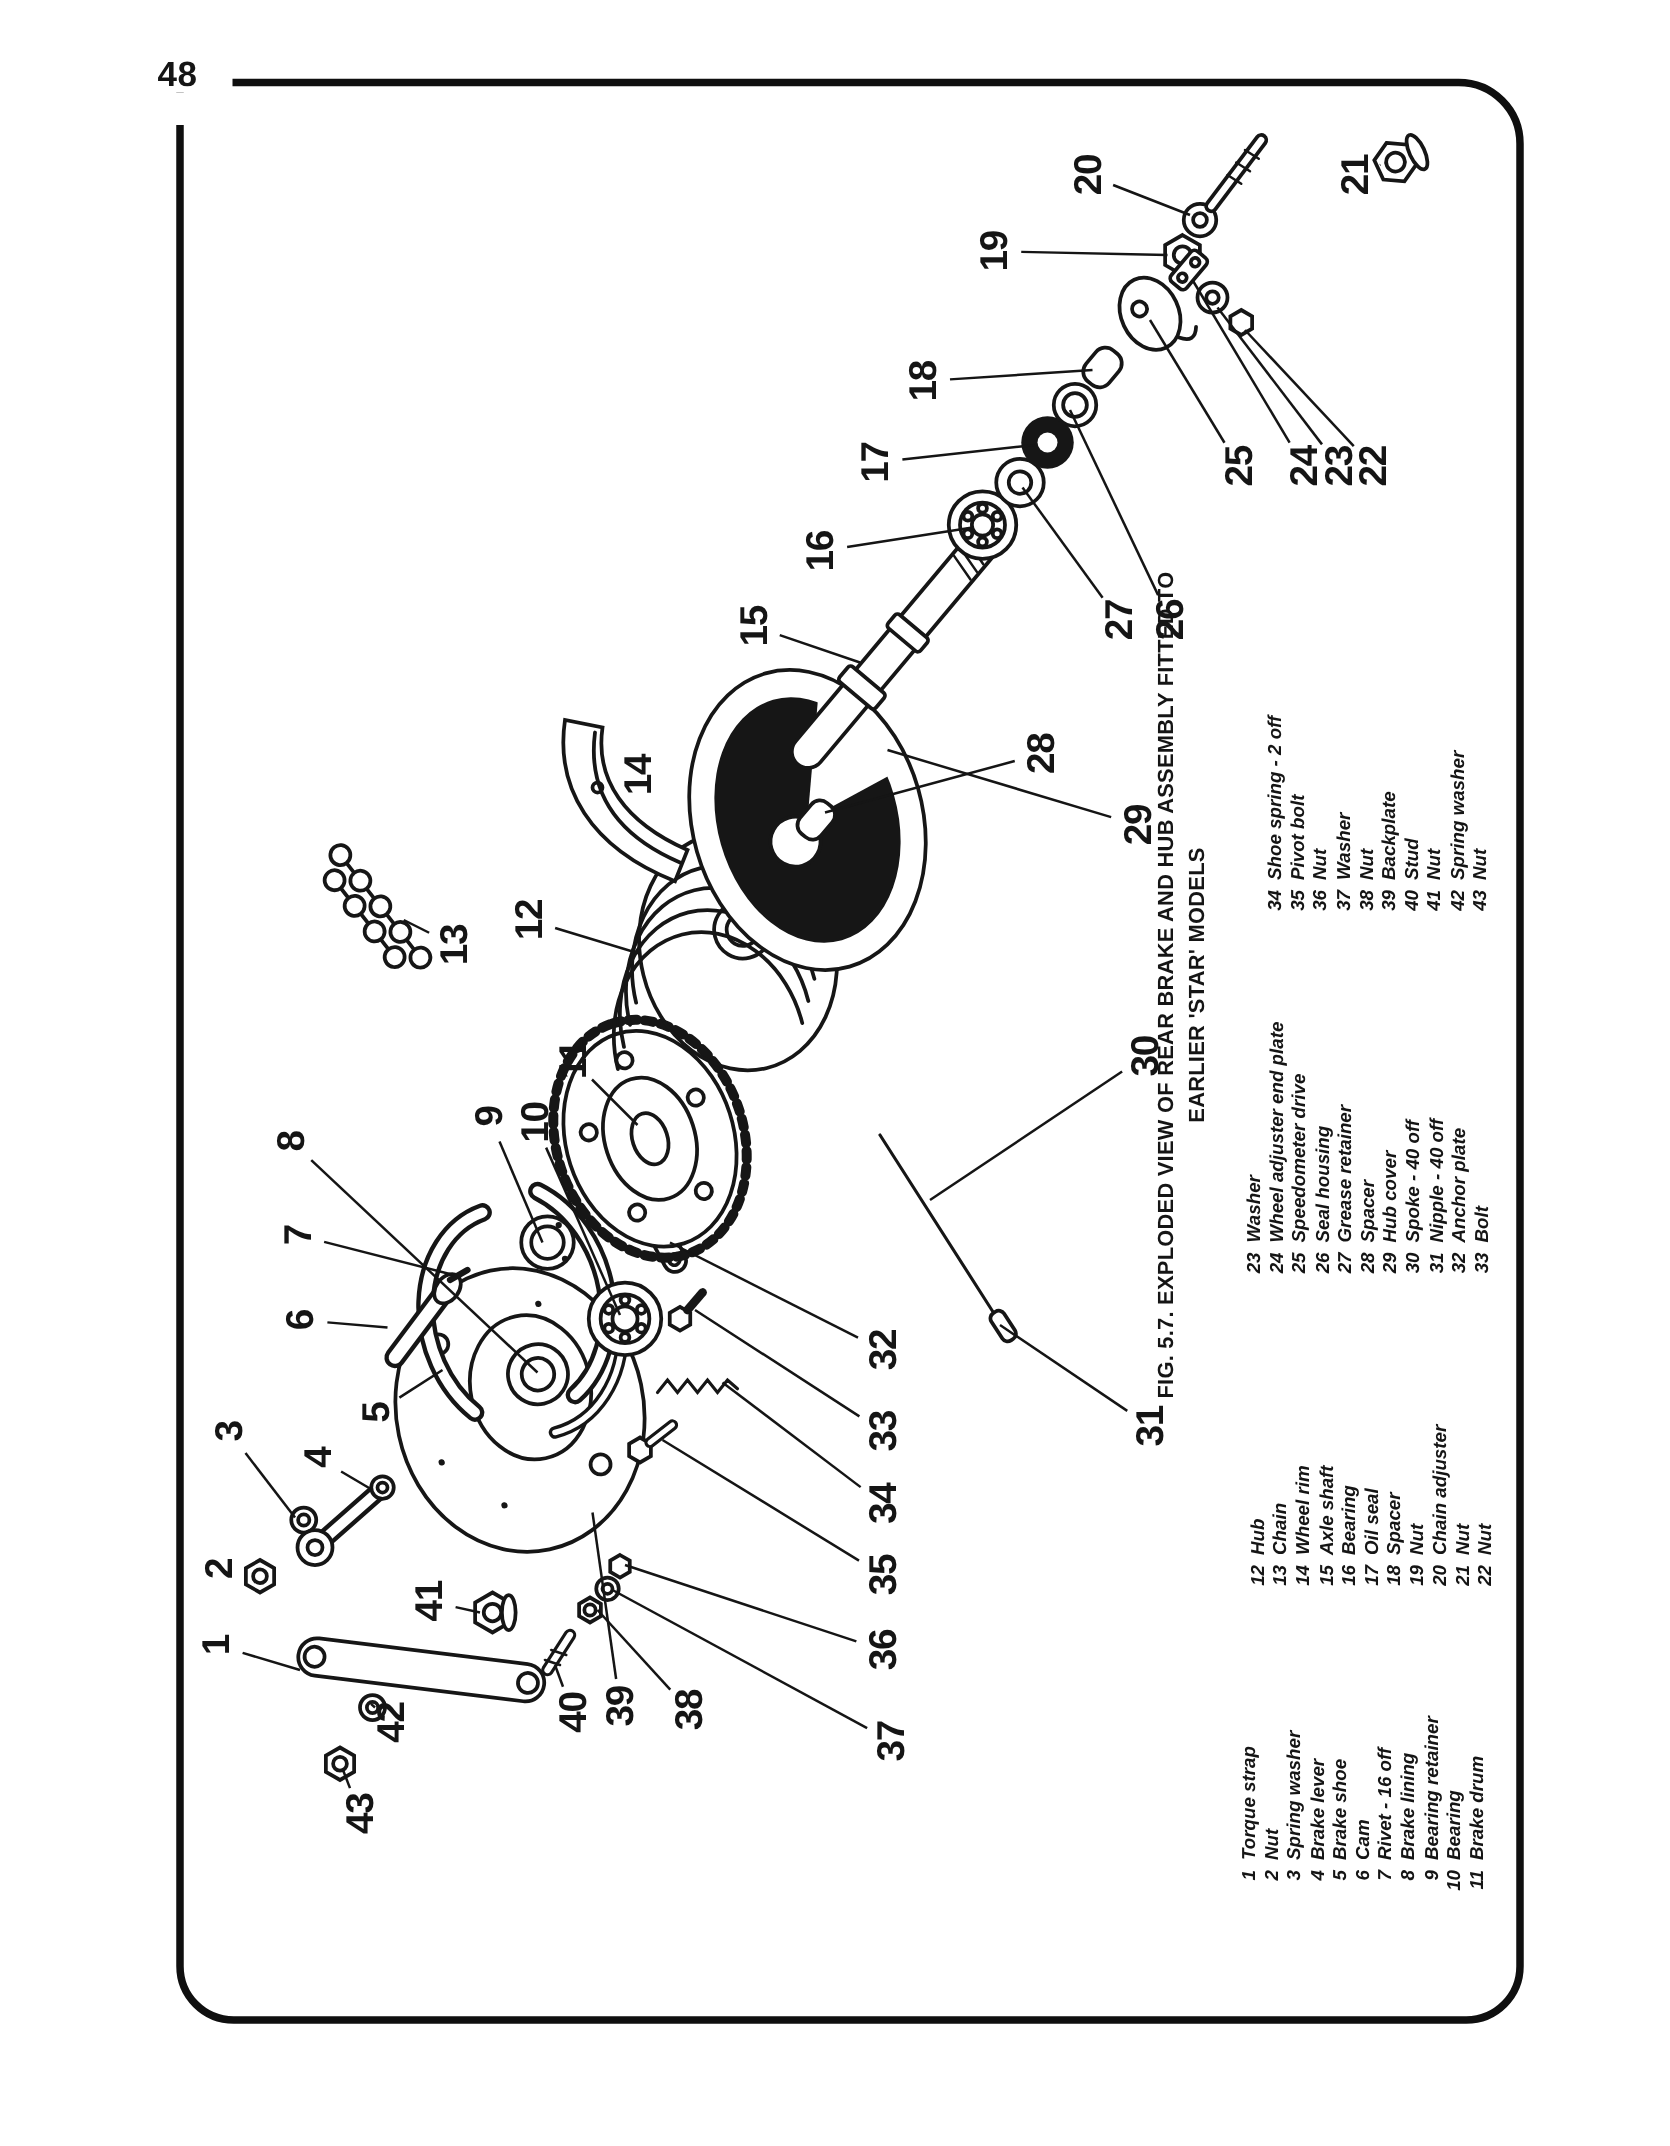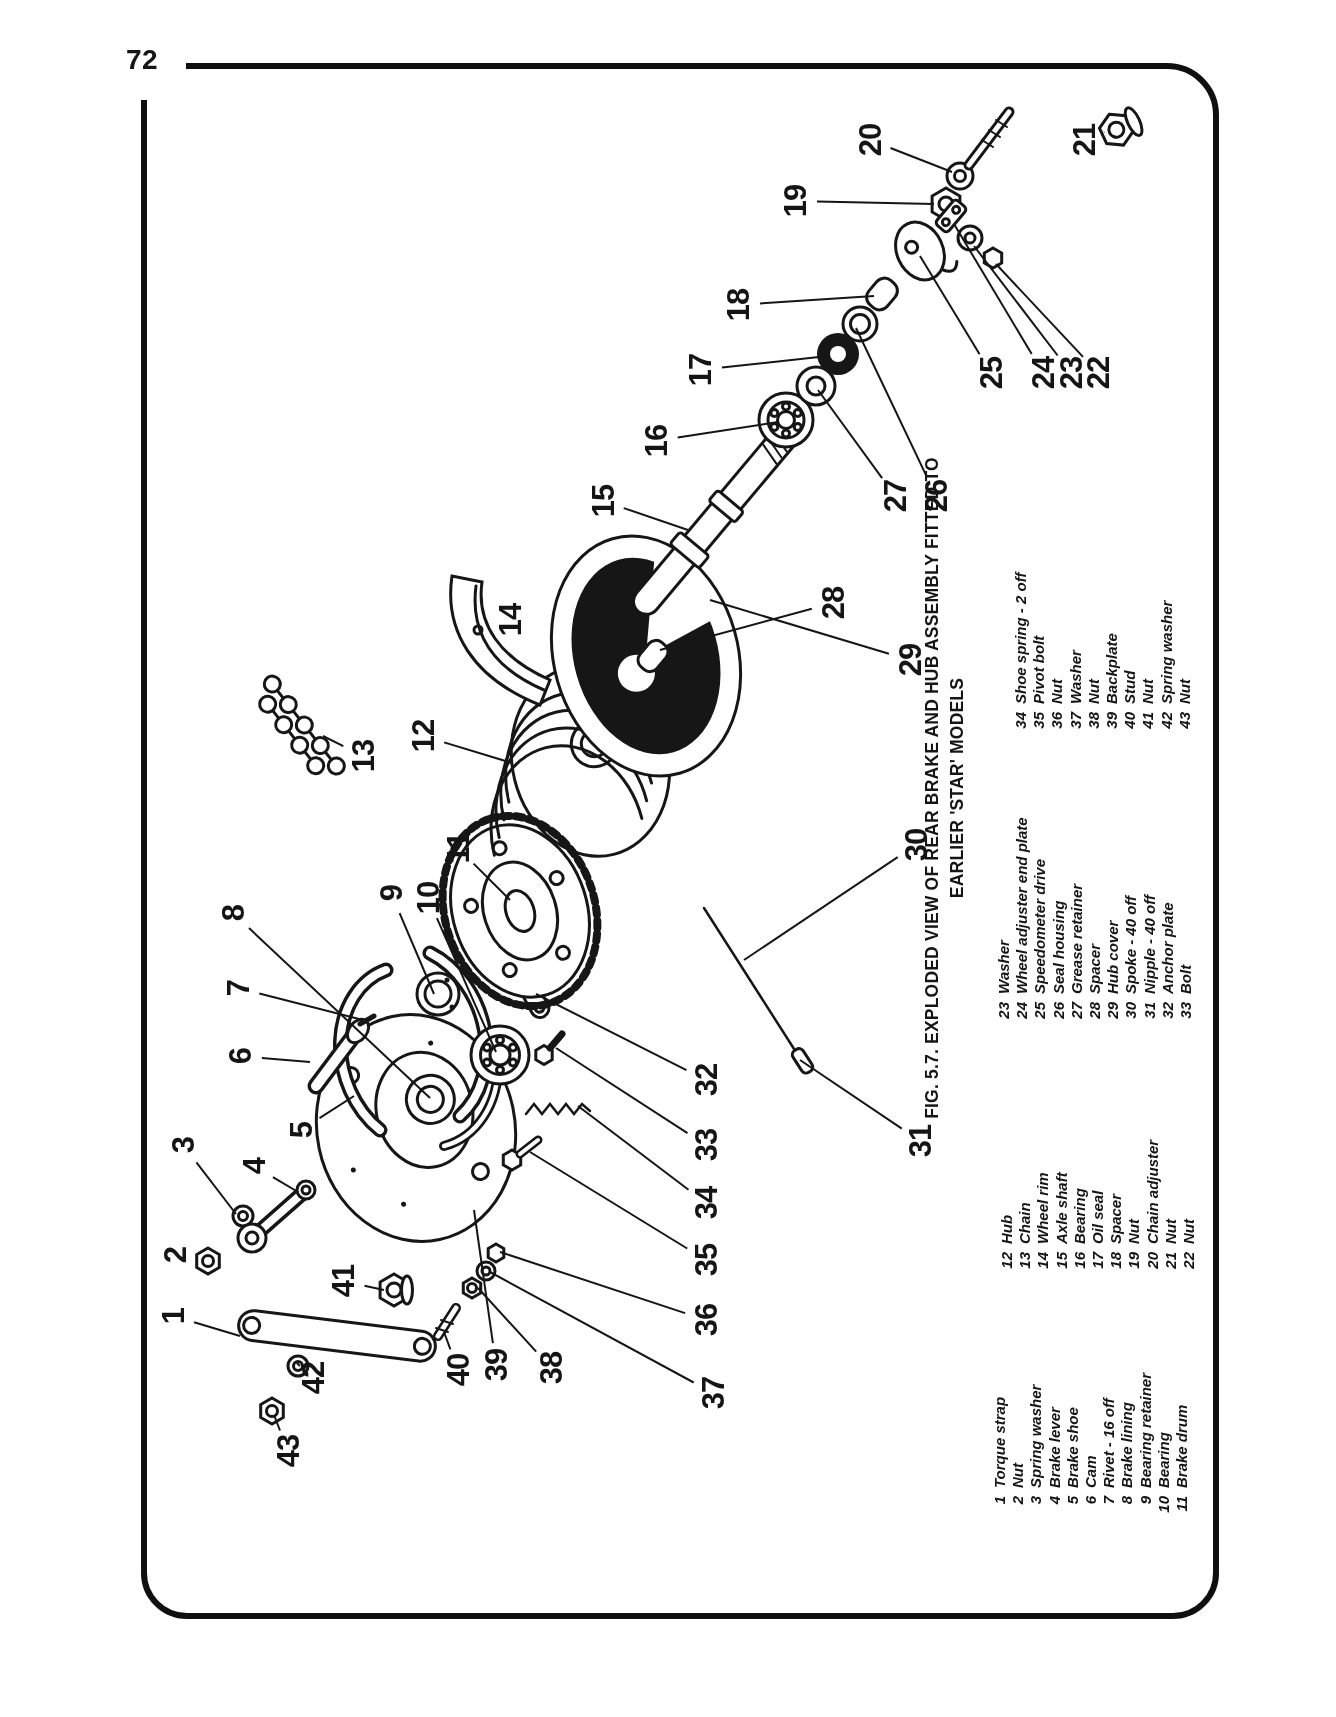--- a/index.html
+++ b/index.html
@@ -25,21 +25,21 @@
   .pn{width:26px;text-align:right;margin-right:8px;flex:0 0 auto;}
   #col1{left:86px;top:843px;}
   #col2{left:330px;top:850px;}
   #col3{left:580px;top:847px;}
   #col4{left:870px;top:864px;}
   .leader{stroke:#151515;stroke-width:2;}
 </style>
 </head>
 <body>
 
-<div class="pageno">72</div>
+<div class="pageno">48</div>
 <div class="notch-a"></div>
 <div class="notch-b"></div>
 <div class="frame"></div>
 
 <div class="canvas">
 
   <svg id="art" width="1530" height="1062" viewBox="0 0 1530 1062">
     <g stroke="#161616" fill="none" stroke-width="3" stroke-linecap="round">
 
       <g transform="rotate(7 272 190)">

